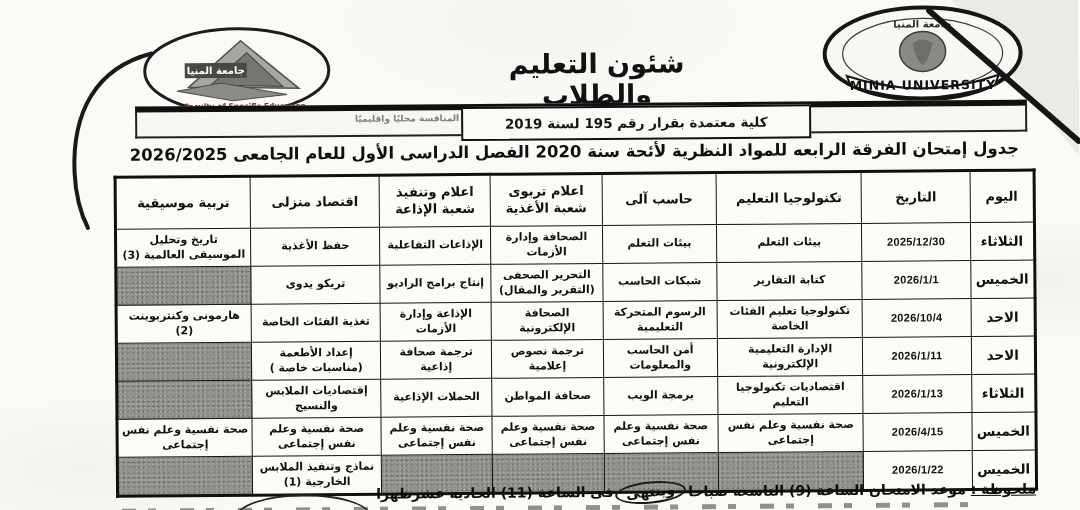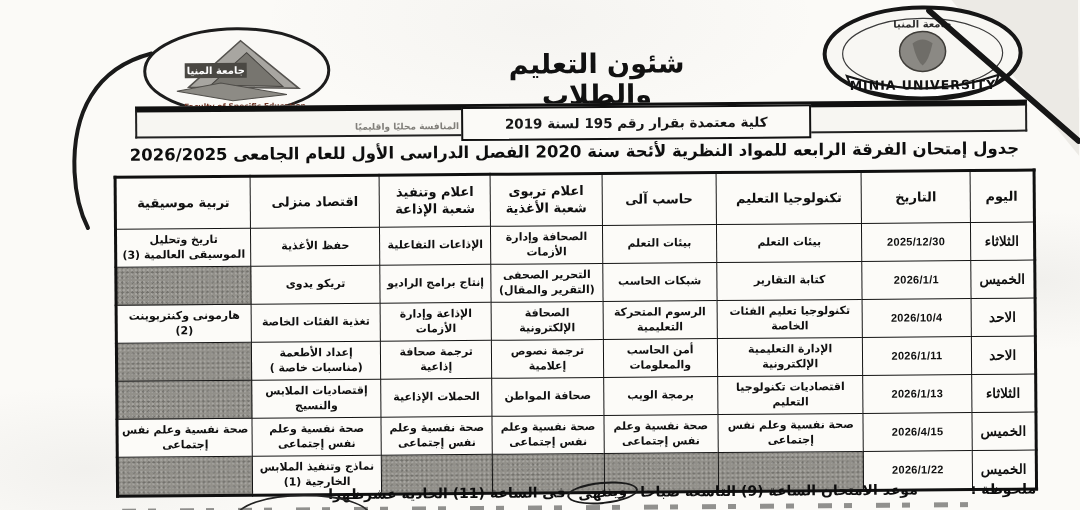--- a/index.html
+++ b/index.html
@@ -42,21 +42,21 @@
   }
 
   
   .vision-strip{
     position:absolute;top:103px;left:136px;width:888px;height:24px;
     border:2px solid #222;border-top:6px solid #101010;background:#f7f6f2;
     direction:rtl;
   }
   .vision-frag{position:absolute;top:3px;font-size:9px;font-weight:bold;color:#6d6b66;opacity:.85;white-space:nowrap;direction:rtl;}
   .vision-frag.right{right:236px;}
-  .vision-frag.left{right:566px;margin-top:8px;}
+  .vision-frag.left{right:566px;}
   .accreditation-box{
     position:absolute;top:106px;left:462px;width:346px;height:30px;
     border:2.5px solid #111;background:#fbfaf7;
     display:flex;align-items:center;justify-content:center;
     font-size:13.5px;font-weight:bold;direction:rtl;z-index:3;
   }
 
   .schedule-title{
     position:absolute;top:142px;left:110px;width:930px;
     text-align:center;font-size:16.5px;font-weight:bold;direction:rtl;color:#0e0e0e;
@@ -65,36 +65,36 @@
   
   .table-wrap{position:absolute;top:172px;left:114px;width:922px;}
   table{border-collapse:collapse;width:100%;table-layout:fixed;direction:rtl;background:#fcfbf8;}
   th,td{
     border:1.7px solid #141414;text-align:center;vertical-align:middle;
     font-weight:bold;padding:2px 3px;color:#101010;
   }
   table{border:3px solid #101010;}
   th{font-size:13px;line-height:1.3;height:46px;}
   td{font-size:11px;line-height:1.3;height:33px;}
-  td.day{font-size:13.5px;font-family:Liberation Serif, serif;}
+  td.day{font-size:13.5px;}
   td.date{font-size:11px;font-family:Liberation Sans, sans-serif;direction:ltr;letter-spacing:.3px;}
   td.gray{
     background-color:#92908a;
     background-image:
       radial-gradient(rgba(255,255,255,.20) 1px, transparent 1.3px),
       radial-gradient(rgba(0,0,0,.22) 1px, transparent 1.3px);
     background-size:4px 4px,5px 5px;background-position:0 0,2px 2px;
   }
 
   
   .note{
     position:absolute;top:482px;right:46px;direction:rtl;
     font-size:14px;font-weight:bold;white-space:nowrap;color:#0d0d0d;
   }
-  .note .label{margin-left:48px;}
+  .note .label{text-decoration:underline;}
   .note .circled{
     display:inline-block;border:2.2px solid #1b1b1b;border-radius:50%;
     padding:0 9px 2px 9px;margin:0 -3px;transform:rotate(-5deg);
   }
   .bottom-circle{
     position:absolute;top:492px;left:233px;width:132px;height:42px;
     border:2.6px solid #222;border-radius:50%;
   }
   .cut-line{
     position:absolute;top:505px;left:120px;width:860px;height:5px;overflow:hidden;

